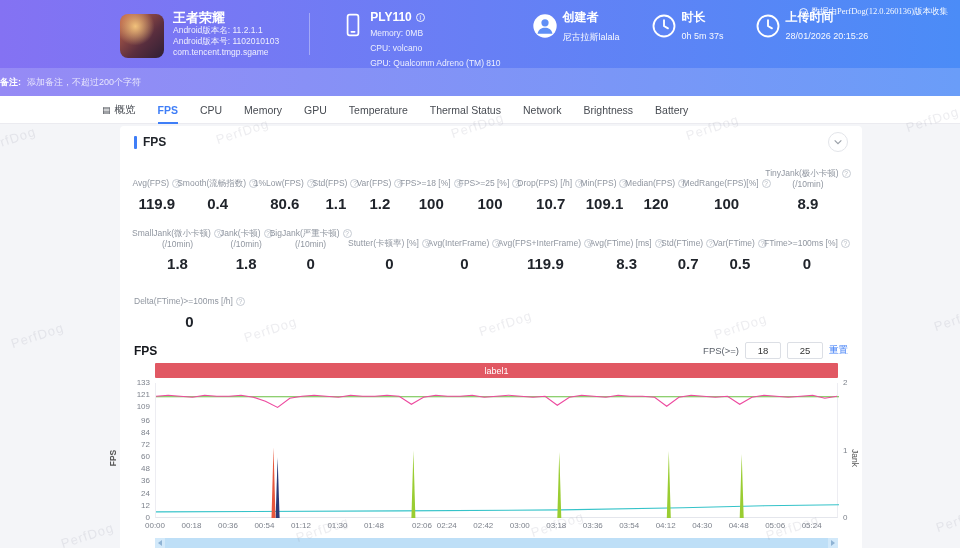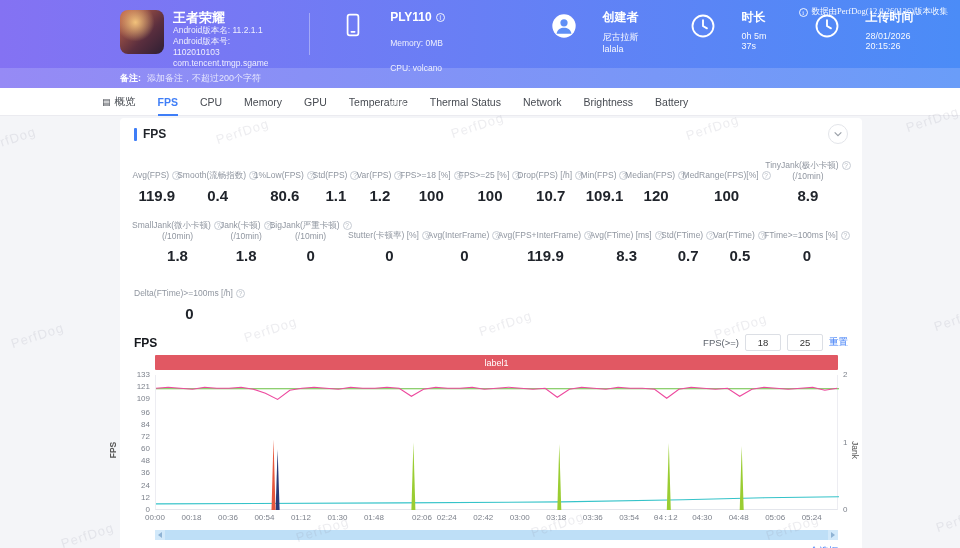--- a/index.html
+++ b/index.html
@@ -2,39 +2,39 @@
 <html><head>
 <meta charset="utf-8">
 <style>
   *{margin:0;padding:0;box-sizing:border-box;}
   html,body{width:960px;height:548px;overflow:hidden;background:#f4f5f8;
     font-family:"Liberation Sans","DejaVu Sans",sans-serif;position:relative;}
 
   
   .header{height:68px;background:linear-gradient(90deg,#8472f3,#4b8cf7);
     display:flex;align-items:flex-start;padding:10px 12px 0 120px;color:#fff;position:relative;gap:30px;}
-  .h-app{display:flex;gap:9px;}
+  .h-app{display:flex;gap:9px;align-items:flex-end;}
   .app-icon{width:44px;height:44px;border-radius:8px;flex:0 0 auto;
     background:radial-gradient(circle at 35% 28%,#f2c27b,rgba(0,0,0,0) 45%),linear-gradient(135deg,#c8684a,#5a2e3e 60%,#2e1f33);}
   .app-name{font-size:13px;font-weight:bold;line-height:15px;}
   .app-line{font-size:8.5px;line-height:11px;color:rgba(255,255,255,.88);}
   .h-divider{width:1px;height:42px;background:rgba(255,255,255,.35);margin-top:3px;}
-  .h-block{display:flex;gap:24px;}
+  .h-block{display:flex;gap:4px;}
   .h-icon{margin-top:2px;display:inline-flex;}
   .h-title{font-size:12px;font-weight:bold;line-height:14px;display:flex;align-items:center;gap:4px;}
-  .h-line{font-size:8.5px;line-height:11px;color:rgba(255,255,255,.88);margin-top:14px;}
+  .h-line{font-size:8.5px;line-height:11px;color:rgba(255,255,255,.88);margin-top:4px;}
   .h-value{font-size:9px;color:rgba(255,255,255,.95);margin-top:7px;}
   .info-badge{width:9px;height:9px;border:1px solid rgba(255,255,255,.9);border-radius:50%;
     font-size:6.5px;line-height:8px;text-align:center;display:inline-block;font-weight:normal;}
   .collect-note{position:absolute;right:12px;top:6px;font-size:8.5px;color:rgba(255,255,255,.95);
     display:flex;align-items:center;gap:4px;font-family:Liberation Serif, serif;}
 
   
-  .notes-bar{height:20px;background:linear-gradient(90deg,#968af5,#6a9df8);display:flex;align-items:center;
-    padding-left:120px;gap:6px;font-size:9px;color:#fff;}
+  .notes-bar{height:28px;background:linear-gradient(90deg,#968af5,#6a9df8);display:flex;align-items:center;
+    gap:6px;font-size:9px;color:#fff;}
   .notes-ph{color:rgba(255,255,255,.78);text-align:center;}
 
   
   .tab-bar{height:28px;background:#fff;border-bottom:1px solid #ebebf0;display:flex;align-items:center;
     padding-left:102px;gap:22px;}
   .tab{font-size:10.5px;color:#474b52;display:flex;align-items:center;gap:4px;height:28px;padding-top:1px;cursor:pointer;}
   .tab.active{color:#3f7ef7;font-weight:bold;border-bottom:2px solid #3f7ef7;padding-top:3px;}
   .tab-icon{font-size:9px;}
 
   
@@ -453,21 +453,21 @@
         <span style="left: 145.9px;">01:12</span>
         <span style="left: 182.4px;">01:30</span>
         <span style="left: 218.9px;">01:48</span>
         <span style="left: 267px;">02:06</span>
         <span style="left: 291.8px;">02:24</span>
         <span style="left: 328.3px;">02:42</span>
         <span style="left: 364.8px;">03:00</span>
         <span style="left: 401.3px;">03:18</span>
         <span style="left: 437.8px;">03:36</span>
         <span style="left: 474.2px;">03:54</span>
-        <span style="left: 510.7px; font-family: Liberation Mono, monospace;">04:12</span>
+        <span style="left: 510.7px;">04:12</span>
         <span style="left: 547.2px;">04:30</span>
         <span style="left: 583.7px;">04:48</span>
         <span style="left: 620.2px;">05:06</span>
         <span style="left: 656.7px;">05:24</span>
       </div>
   </div>
 
   <div class="scrollbar">
     <div class="sb-arrow l">
         <span class="tri-l"></span>

